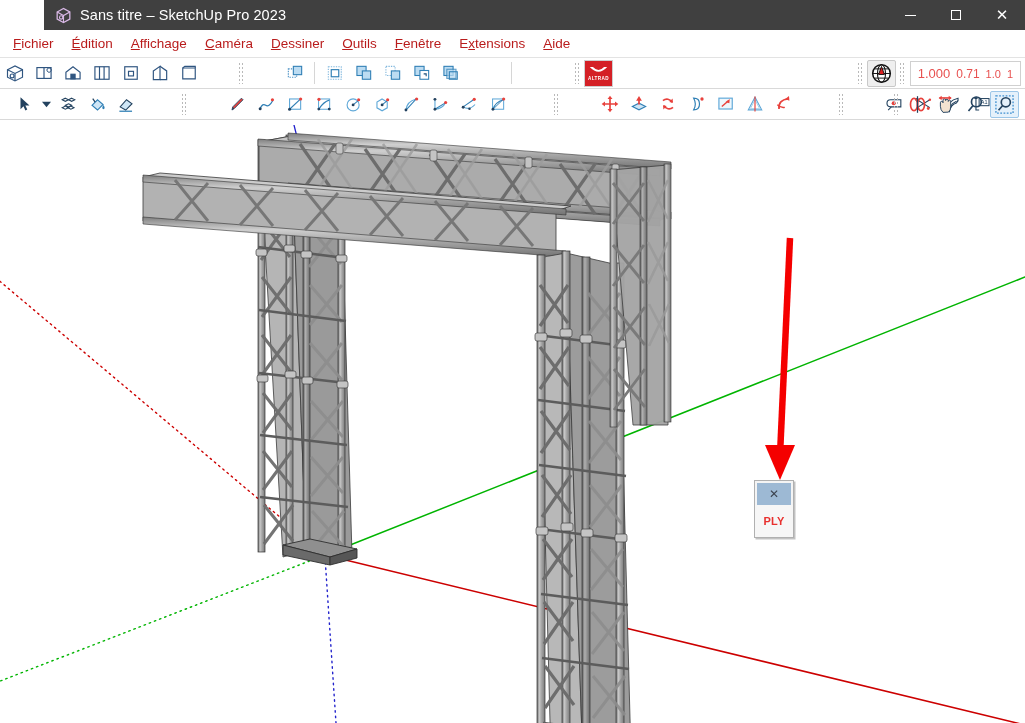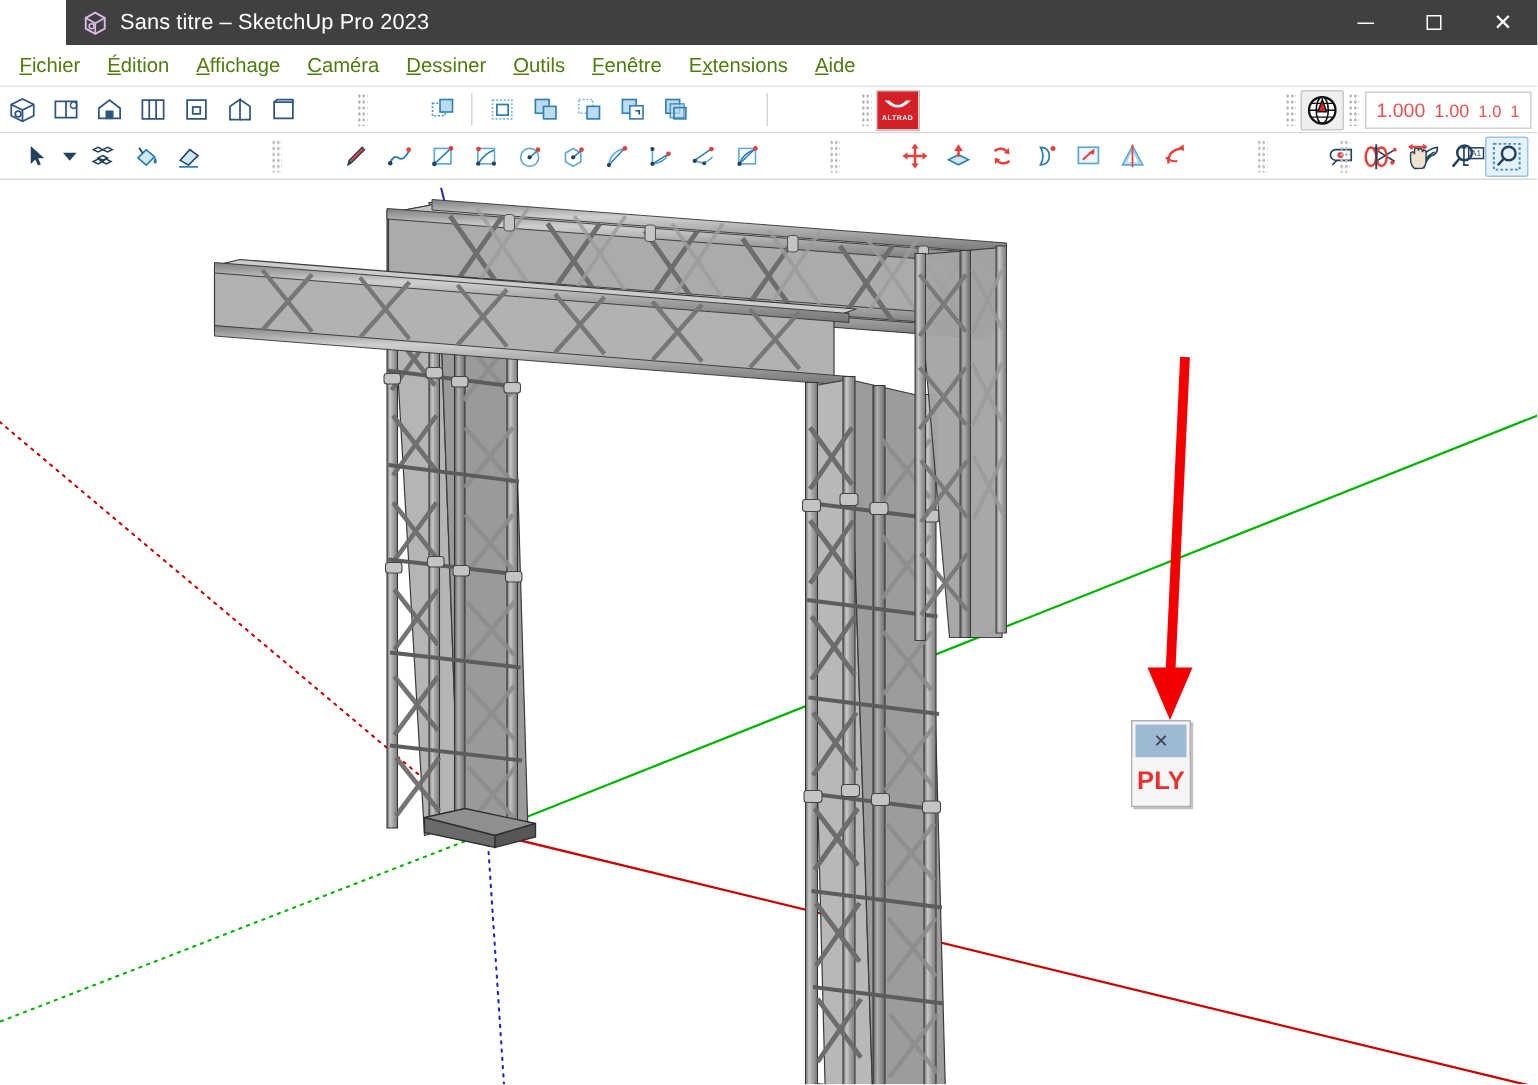--- a/index.html
+++ b/index.html
@@ -27,21 +27,21 @@
   .wbtn.min .glyph { display:block; width:11px; height:1px; background:#fff; }
   .wbtn.max .glyph { display:block; width:10px; height:10px; border:1.4px solid #fff; }
   .wbtn.close .glyph { font-size: 15px; font-family:"DejaVu Sans", sans-serif; }
 
   
   .menubar {
     height: 28px; background: #ffffff; display: flex; align-items: center;
     padding-left: 4px; border-bottom: 1px solid #e3e3e3;
   }
   .menu-item {
-    font-size: 13.5px; color: #4d7c0f; padding: 3px 9px; white-space: nowrap;
+    font-size: 13.5px; color: #b91c1c; padding: 3px 9px; white-space: nowrap;
   }
   .menu-item u { text-decoration: underline; }
 
   
   .toolbar-row {
     height: 31px; background: #ffffff; display: flex; align-items: center;
     border-bottom: 1px solid #d9d9d9; position: relative; gap: 32px;
   }
   .tb-group { display: flex; align-items: center; height: 31px; }
   .grip {
@@ -89,21 +89,21 @@
     border: 1px solid #b0b0b0;
     box-shadow: 1.5px 1.5px 0 rgba(120,120,120,.45);
     display: flex; flex-direction: column;
   }
   .ply-titlebar {
     height: 22px; background: #9db9d4; margin: 2px 2px 0 2px;
     display: flex; align-items: center; justify-content: center;
   }
   .ply-close { font-size: 12px; color: #3c4450; font-family: "DejaVu Sans", sans-serif; line-height: 1; }
   .ply-body { flex: 1; display: flex; align-items: center; justify-content: center; background: #f6f6f6; }
-  .ply-label { color: #e8302e; font-weight: bold; font-size: 17px; letter-spacing: .2px; }
+  .ply-label { color: #e8302e; font-weight: bold; font-size: 11px; letter-spacing: .2px; }
 </style>
 </head>
 <body>
 
 <div id="app">
 
   <div class="titlebar">
     <div class="app-logo">
       <svg width="19" height="19" viewBox="0 0 24 24">
         <path d="M4 7.5 L12 3 L20 7.5 L20 16.5 L12 21 L4 16.5 Z" fill="none" stroke="#d9b8e6" stroke-width="1.6"></path>
@@ -249,21 +249,21 @@
         <svg width="23" height="23" viewBox="0 0 24 24">
           <circle cx="12" cy="12" r="9.2" fill="#fdfdfd" stroke="#111" stroke-width="1.6"></circle>
           <ellipse cx="12" cy="12" rx="4.2" ry="9.2" fill="none" stroke="#111" stroke-width="1.1"></ellipse>
           <path d="M3 12 H21 M4.4 7.2 H19.6 M4.4 16.8 H19.6" stroke="#111" stroke-width="1"></path>
           <path d="M12 4.6 L15 13 L9 13 Z" fill="#e02020" stroke="#111" stroke-width="1"></path>
         </svg>
       </div>
       <div class="grip"></div>
       <div class="precision-box">
         <span class="p1">1.000</span>
-        <span class="p2">1.00</span>
+        <span class="p2">0.71</span>
         <span class="p3">1.0</span>
         <span class="p4">1</span>
       </div>
     </div>
   </div>
 
   <div class="toolbar-row">
 
     <div class="tb-group" style="margin-left:10px">
       <div class="tbtn">

